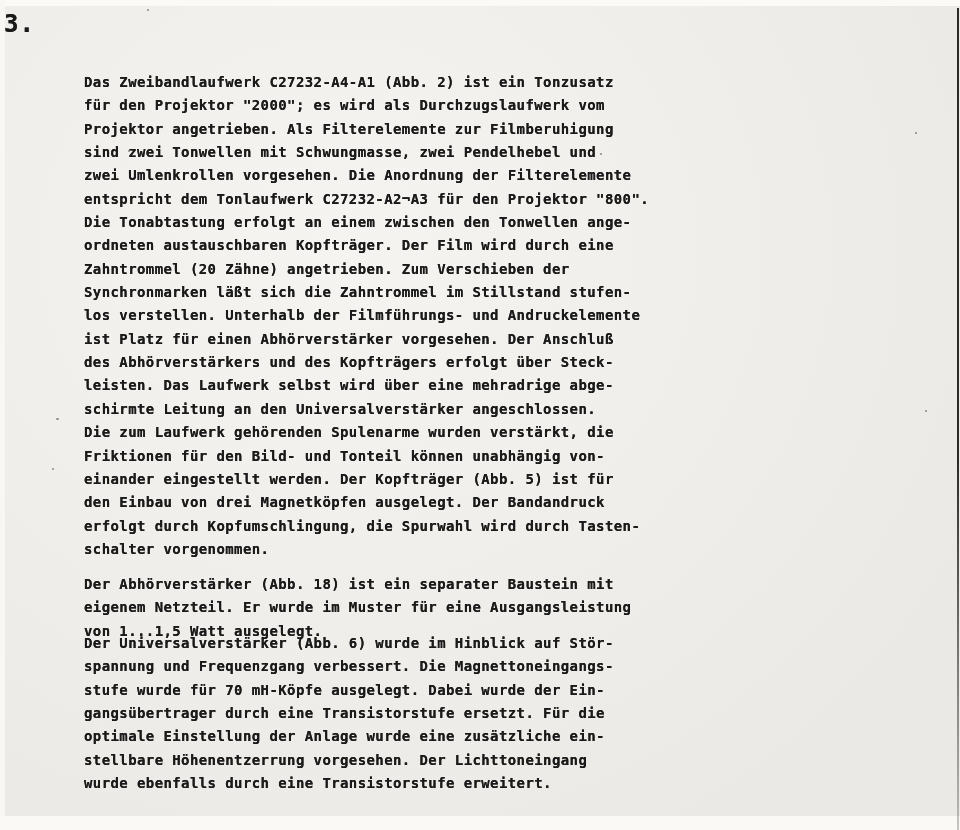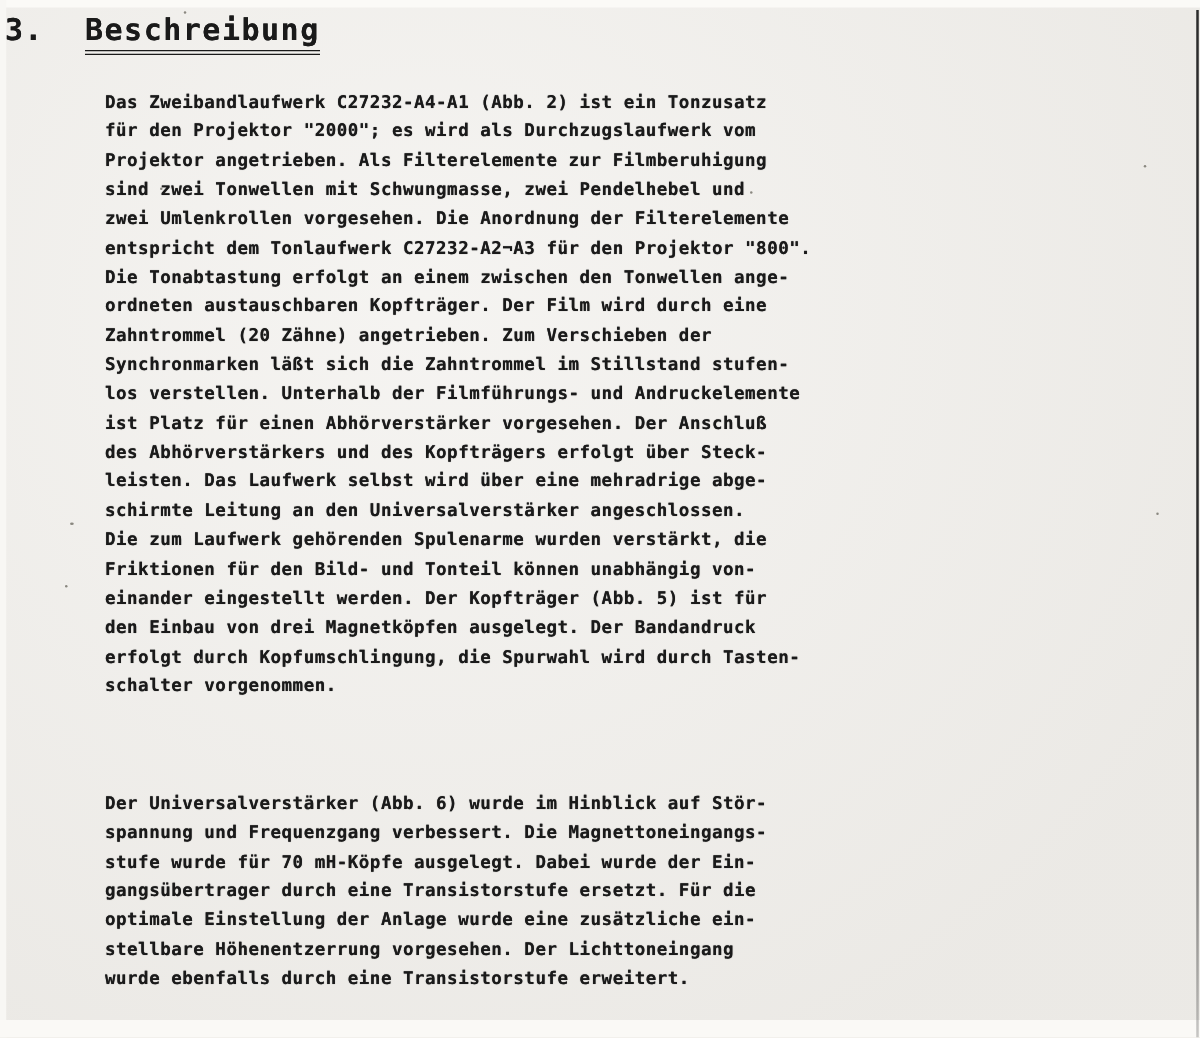--- a/index.html
+++ b/index.html
@@ -70,21 +70,20 @@
 </head>
 <body>
 
 <div class="paper">
   <div class="edge-top"></div>
   <div class="edge-left"></div>
   <div class="edge-bottom"></div>
   <div class="edge-line-right"></div>
 
   <span class="heading-num">3.</span>
-  <span class="heading-title">Beschreibung</span>
 
   <pre class="para para-1">Das Zweibandlaufwerk C27232-A4-A1 (Abb. 2) ist ein Tonzusatz
 für den Projektor "2000"; es wird als Durchzugslaufwerk vom
 Projektor angetrieben. Als Filterelemente zur Filmberuhigung
 sind zwei Tonwellen mit Schwungmasse, zwei Pendelhebel und
 zwei Umlenkrollen vorgesehen. Die Anordnung der Filterelemente
 entspricht dem Tonlaufwerk C27232-A2¬A3 für den Projektor "800".
 Die Tonabtastung erfolgt an einem zwischen den Tonwellen ange-
 ordneten austauschbaren Kopfträger. Der Film wird durch eine
 Zahntrommel (20 Zähne) angetrieben. Zum Verschieben der
@@ -94,20 +93,23 @@
 des Abhörverstärkers und des Kopfträgers erfolgt über Steck-
 leisten. Das Laufwerk selbst wird über eine mehradrige abge-
 schirmte Leitung an den Universalverstärker angeschlossen.
 Die zum Laufwerk gehörenden Spulenarme wurden verstärkt, die
 Friktionen für den Bild- und Tonteil können unabhängig von-
 einander eingestellt werden. Der Kopfträger (Abb. 5) ist für
 den Einbau von drei Magnetköpfen ausgelegt. Der Bandandruck
 erfolgt durch Kopfumschlingung, die Spurwahl wird durch Tasten-
 schalter vorgenommen.</pre>
 
+  <pre class="para para-2">Der Abhörverstärker (Abb. 18) ist ein separater Baustein mit
+eigenem Netzteil. Er wurde im Muster für eine Ausgangsleistung
+von 1...1,5 Watt ausgelegt.</pre>
 
   <pre class="para para-3">Der Universalverstärker (Abb. 6) wurde im Hinblick auf Stör-
 spannung und Frequenzgang verbessert. Die Magnettoneingangs-
 stufe wurde für 70 mH-Köpfe ausgelegt. Dabei wurde der Ein-
 gangsübertrager durch eine Transistorstufe ersetzt. Für die
 optimale Einstellung der Anlage wurde eine zusätzliche ein-
 stellbare Höhenentzerrung vorgesehen. Der Lichttoneingang
 wurde ebenfalls durch eine Transistorstufe erweitert.</pre>
 
   <div class="speck" style="left:147px; top:9px;  width:2px; height:2px;"></div>

